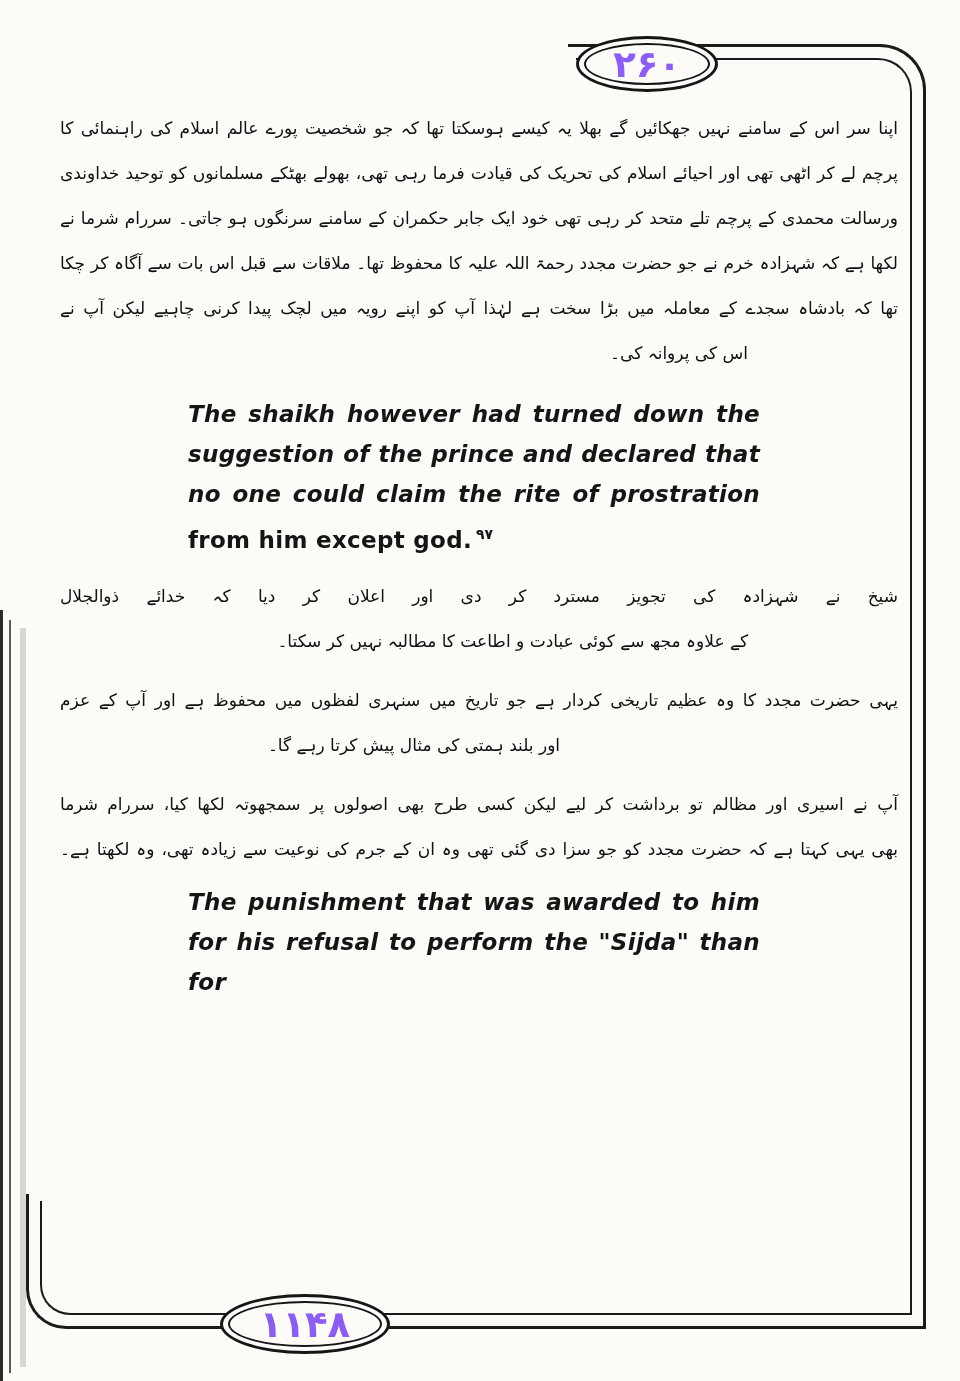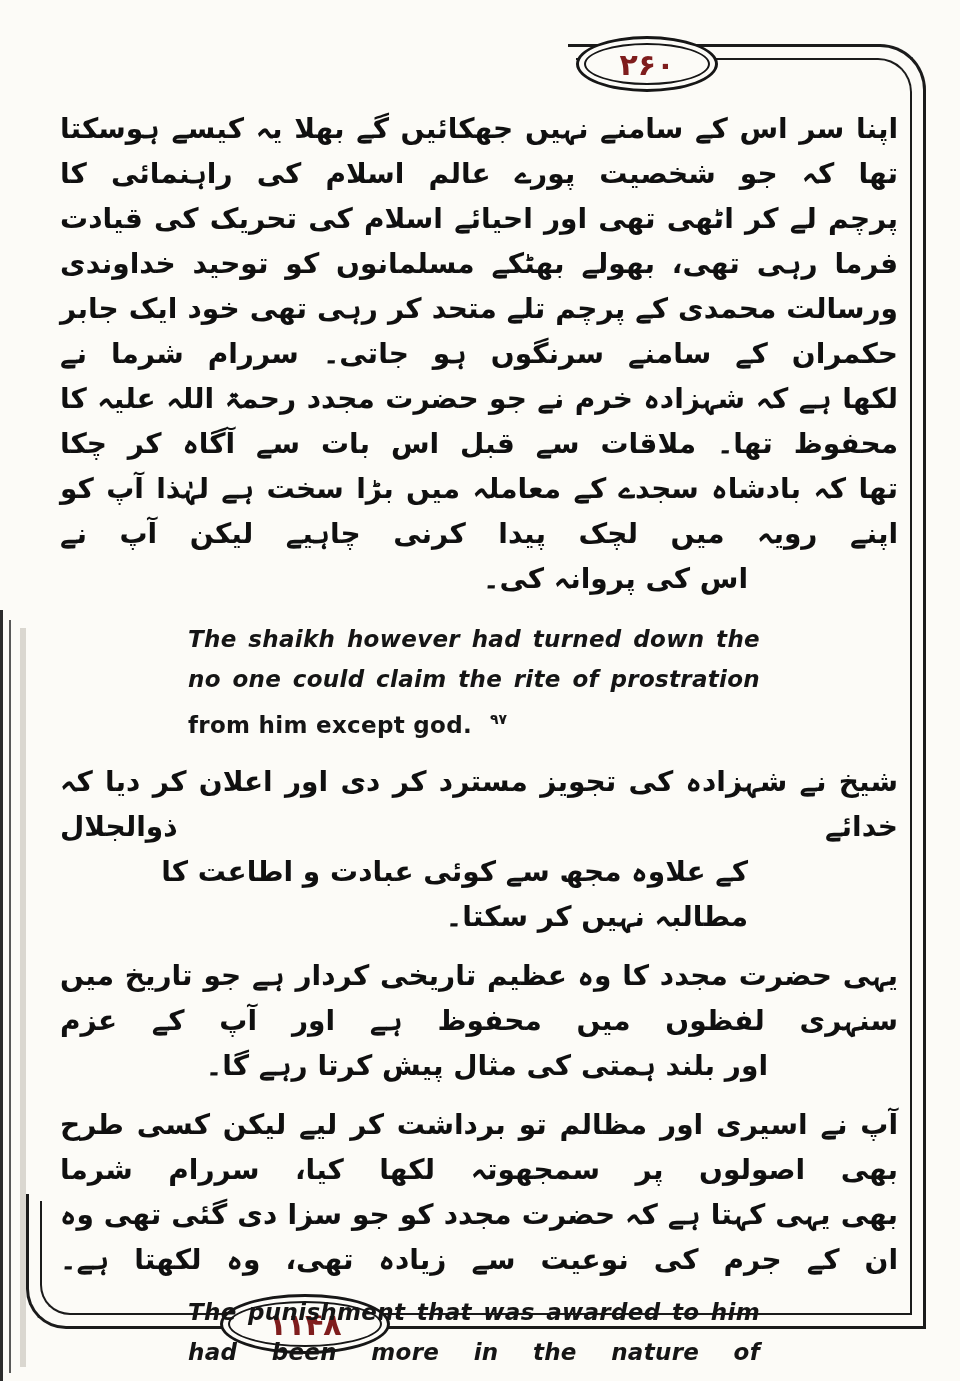--- a/index.html
+++ b/index.html
@@ -53,51 +53,51 @@
     display: flex; align-items: center; justify-content: center;
   }
   .badge-inner {
     position: absolute; left: 5px; right: 5px; top: 4px; bottom: 4px;
     border: 2px solid #161616;
     border-radius: 50%;
     display: flex; align-items: center; justify-content: center;
   }
   .badge-top    { left: 576px; top: 36px;  width: 136px; height: 50px; }
   .badge-bottom { left: 220px; top: 1294px; width: 164px; height: 54px; }
-  .badge-num { font-size: 30px; font-weight: bold; letter-spacing: 2px; color:#7f1d1d; }
+  .badge-num { font-size: 37px; font-weight: bold; letter-spacing: 2px; color:#8b5cf6; }
 
   
   .content { position: absolute; left: 60px; top: 106px; width: 838px; }
 
   .urdu {
     direction: rtl;
-    font-size: 28px;
+    font-size: 17px;
     line-height: 45px;
-    font-weight: 700;
+    font-weight: 400;
     color: #101010;
   }
   .u-just  { text-align: justify; text-align-last: justify; }
   .u-right { text-align: right; }
   .m-r150  { margin-right: 150px; }
-  .m-r130  { margin-right: 130px; }
+  .m-r130  { margin-right: 130px; text-align: center; }
 
   .eng-quote {
     margin-left: 128px;
     width: 572px;
     font-size: 23px;
     line-height: 40px;
     font-weight: bold;
     letter-spacing: .3px;
     color: #151515;
     margin-top: 18px;
     margin-bottom: 14px;
   }
   .e-just { text-align: justify; text-align-last: justify; font-style: italic; }
   .e-last { text-align: left; }
-  sup.fn { font-size: 14px; font-weight: bold; vertical-align: super; margin-left: 18px; }
+  sup.fn { font-size: 14px; font-weight: bold; vertical-align: super; margin-left: 4px; }
 
   .gap-14 { margin-top: 14px; }
   .gap-10 { margin-top: 10px; }
 </style>
 </head>
 <body>
 
 <div class="page">
 
   <div class="frame frame-tr-outer"></div>
@@ -126,20 +126,21 @@
       <div class="u-just">اپنا سر اس کے سامنے نہیں جھکائیں گے بھلا یہ کیسے ہوسکتا تھا کہ جو شخصیت پورے عالم اسلام کی راہنمائی کا</div>
       <div class="u-just">پرچم لے کر اٹھی تھی اور احیائے اسلام کی تحریک کی قیادت فرما رہی تھی، بھولے بھٹکے مسلمانوں کو توحید خداوندی</div>
       <div class="u-just">ورسالت محمدی کے پرچم تلے متحد کر رہی تھی خود ایک جابر حکمران کے سامنے سرنگوں ہو جاتی۔ سررام شرما نے</div>
       <div class="u-just">لکھا ہے کہ شہزادہ خرم نے جو حضرت مجدد رحمۃ اللہ علیہ کا محفوظ تھا۔ ملاقات سے قبل اس بات سے آگاہ کر چکا</div>
       <div class="u-just">تھا کہ بادشاہ سجدے کے معاملہ میں بڑا سخت ہے لہٰذا آپ کو اپنے رویہ میں لچک پیدا کرنی چاہیے لیکن آپ نے</div>
       <div class="u-right m-r150">اس کی پروانہ کی۔</div>
     </div>
 
     <div class="eng-quote">
       <div class="e-just">The shaikh however had turned down the</div>
+      <div class="e-just">suggestion of the prince and declared that</div>
       <div class="e-just">no one could claim the rite of prostration</div>
       <div class="e-last"><span>from him except god.</span><sup class="fn">۹۷</sup></div>
     </div>
 
     <div class="urdu">
       <div class="u-just">شیخ نے شہزادہ کی تجویز مسترد کر دی اور اعلان کر دیا کہ خدائے ذوالجلال</div>
       <div class="u-right m-r150">کے علاوہ مجھ سے کوئی عبادت و اطاعت کا مطالبہ نہیں کر سکتا۔</div>
     </div>
 
     <div class="urdu gap-14">
@@ -147,19 +148,18 @@
       <div class="u-right m-r130">اور بلند ہمتی کی مثال پیش کرتا رہے گا۔</div>
     </div>
 
     <div class="urdu gap-14">
       <div class="u-just">آپ نے اسیری اور مظالم تو برداشت کر لیے لیکن کسی طرح بھی اصولوں پر سمجھوتہ لکھا کیا، سررام شرما</div>
       <div class="u-just">بھی یہی کہتا ہے کہ حضرت مجدد کو جو سزا دی گئی تھی وہ ان کے جرم کی نوعیت سے زیادہ تھی، وہ لکھتا ہے۔</div>
     </div>
 
     <div class="eng-quote gap-10">
       <div class="e-just">The punishment that was awarded to him</div>
-      <div class="e-just">had been more in the nature of Chastiment</div>
       <div class="e-just">for his refusal to perform the "Sijda" than for</div>
 
     </div>
 
   </div>
 </div>
 
 </body></html>

